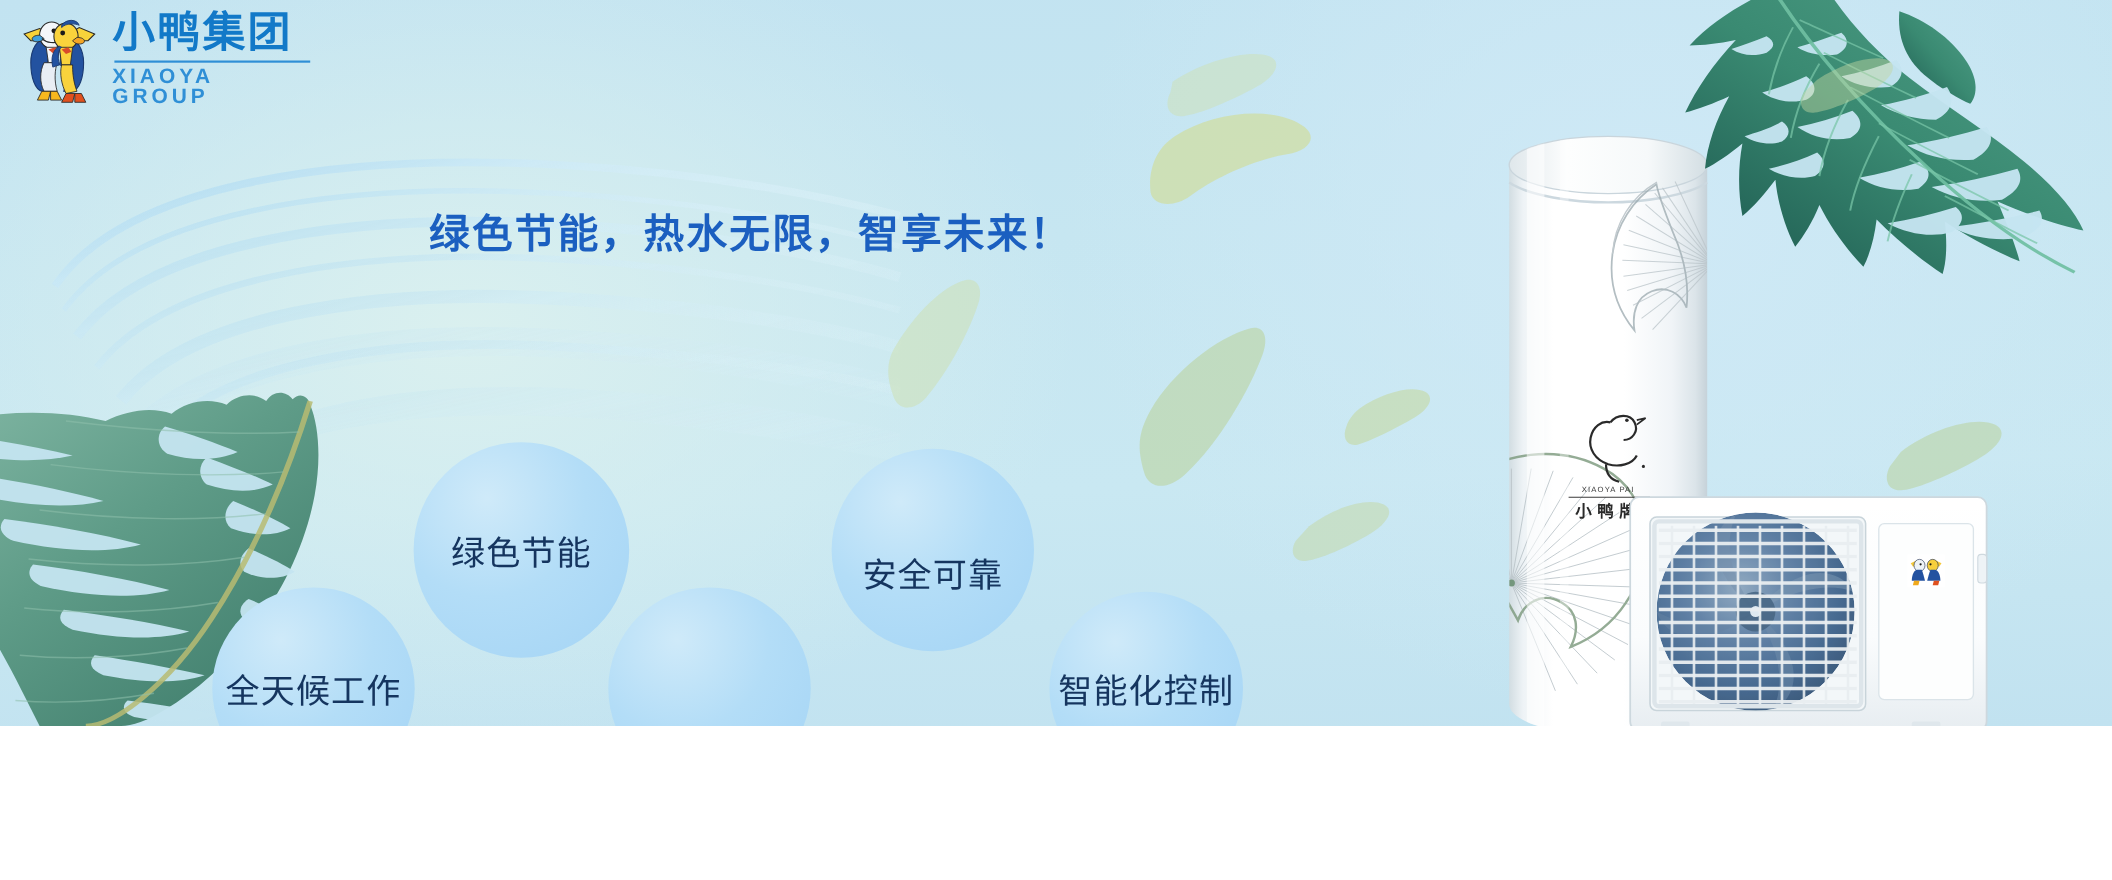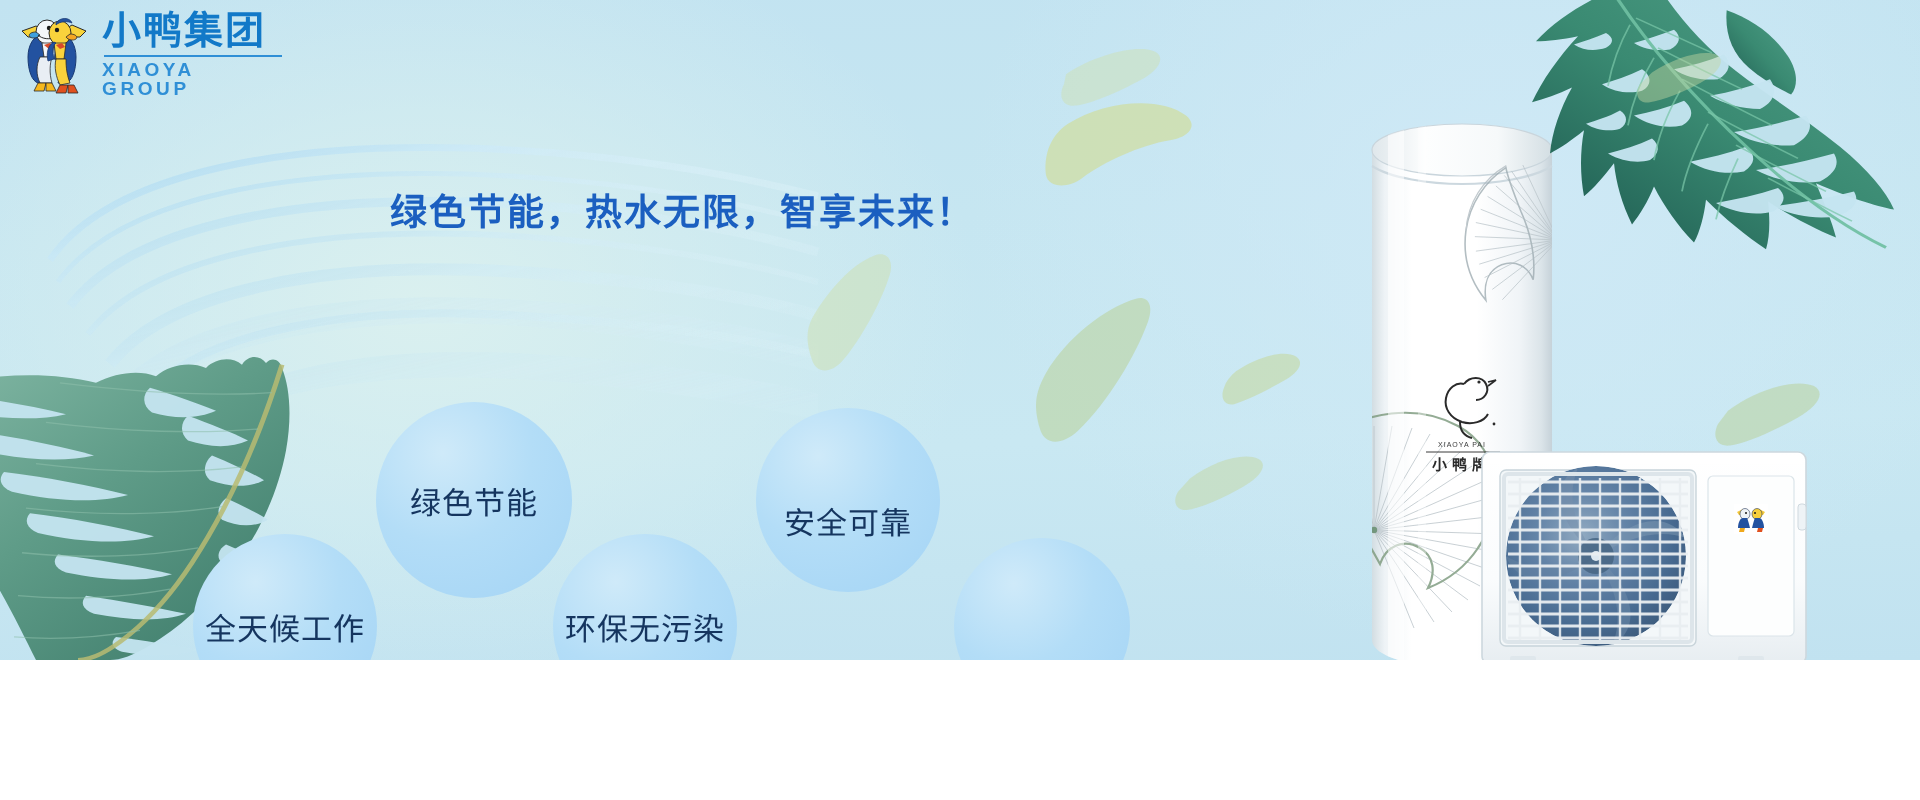--- a/index.html
+++ b/index.html
@@ -284,22 +284,22 @@
   </div>
 
   <div id="bubbles" style="position: absolute; left: 0px; top: 0px; width: 100%; height: 100%; z-index: 4;">
       <div class="bubble" style="left: 376px; top: 402px; width: 196px; height: 196px;"></div>
       <div class="bubble-label" style="left: 474px; top: 500px; transform: translate(-50%, -50%);">绿色节能</div>
       <div class="bubble" style="left: 756px; top: 408px; width: 184px; height: 184px;"></div>
       <div class="bubble-label" style="left: 848px; top: 500px; transform: translate(-50%, -50%); margin-top: 20px;">安全可靠</div>
       <div class="bubble" style="left: 193px; top: 534px; width: 184px; height: 184px;"></div>
       <div class="bubble-label" style="left: 285px; top: 626px; transform: translate(-50%, -50%); text-align: right;">全天候工作</div>
       <div class="bubble" style="left: 553px; top: 534px; width: 184px; height: 184px;"></div>
-      <div class="bubble-label" style="left: 645px; top: 626px; transform: translate(-50%, -50%);">环保无污染</div>
       <div class="bubble" style="left: 954px; top: 538px; width: 176px; height: 176px;"></div>
+      <div class="bubble-label" style="left: 1042px; top: 626px; transform: translate(-50%, -50%);">智能化控制</div>
     </div>
 
   <svg id="product" viewBox="0 0 600 640">
     <defs>
       <linearGradient id="tankBody" x1="0" y1="0" x2="1" y2="0">
         <stop offset="0%" stop-color="#d2dde2"></stop>
         <stop offset="7%" stop-color="#eef3f6"></stop>
         <stop offset="22%" stop-color="#ffffff"></stop>
         <stop offset="58%" stop-color="#ffffff"></stop>
         <stop offset="82%" stop-color="#f0f4f7"></stop>

